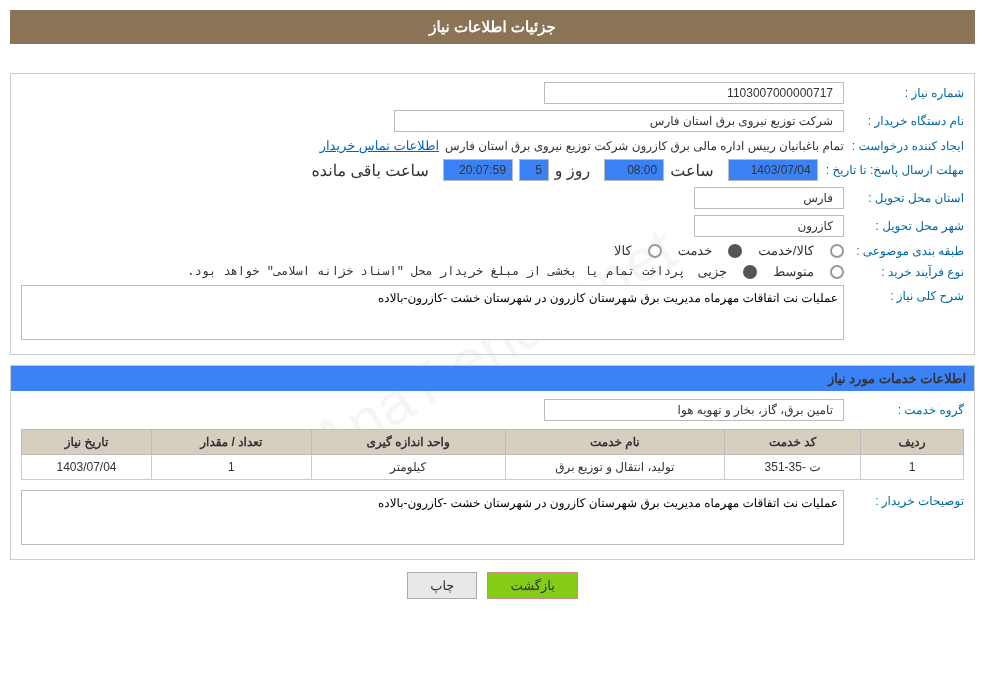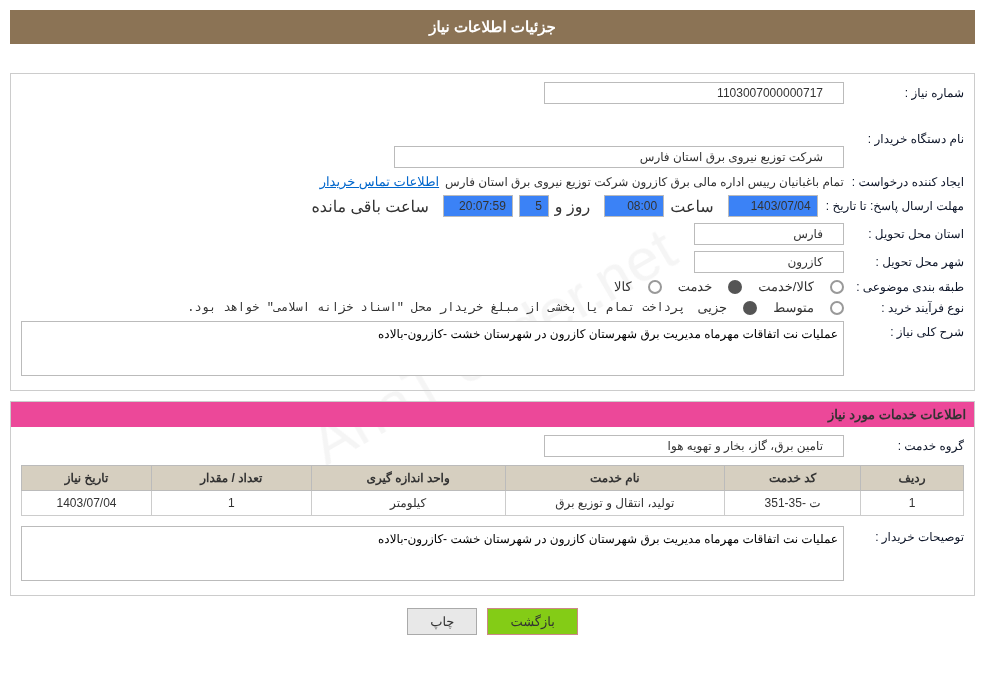--- a/index.html
+++ b/index.html
@@ -24,53 +24,52 @@
       font-size: 15px;
       font-weight: bold;
       margin-bottom: 29px;
     }
     .section {
       border: 1px solid #ccc;
       margin-bottom: 10px;
       padding: 8px 10px;
     }
     .section-header {
-      background: #ec4899;
+      background: #3b82f6;
       font-weight: bold;
       padding: 5px 8px;
       margin: -8px -10px 8px -10px;
       font-size: 13px;
     }
     .field-row {
       display: flex;
       align-items: center;
       margin-bottom: 6px;
       flex-wrap: wrap;
     }
     .field-label {
-      color: #0f172a;
+      color: #0369a1;
       min-width: 120px;
       text-align: right;
       padding-left: 8px;
       font-size: 12px;
     }
     .field-value {
       border: 1px solid #bbb;
       background: #fff;
-      padding: 3px 20px;
+      padding: 3px 10px;
       min-height: 22px;
       min-width: 150px;
       font-size: 12px;
     }
     .field-value-wide {
       min-width: 300px;
     }
     .field-value-xwide {
       min-width: 450px;
-      margin-top: 36px;
     }
     .link-blue {
       color: #0066cc;
       text-decoration: underline;
       cursor: pointer;
     }
     .inline-label {
       margin-right: 8px;
       font-size: 16px;
     }

